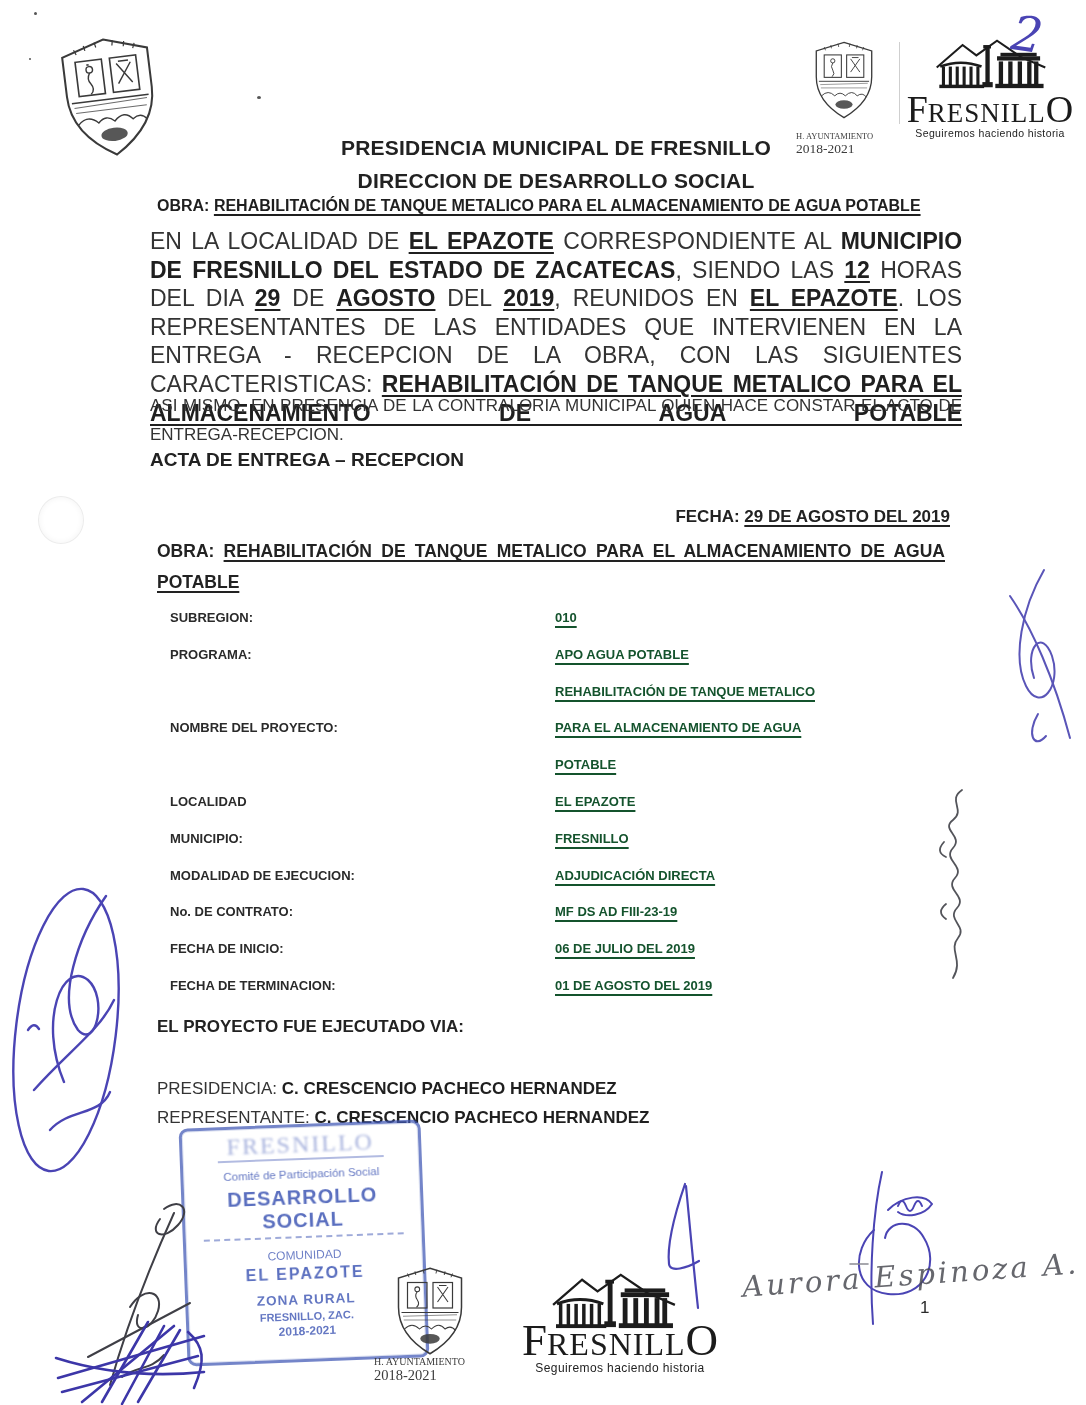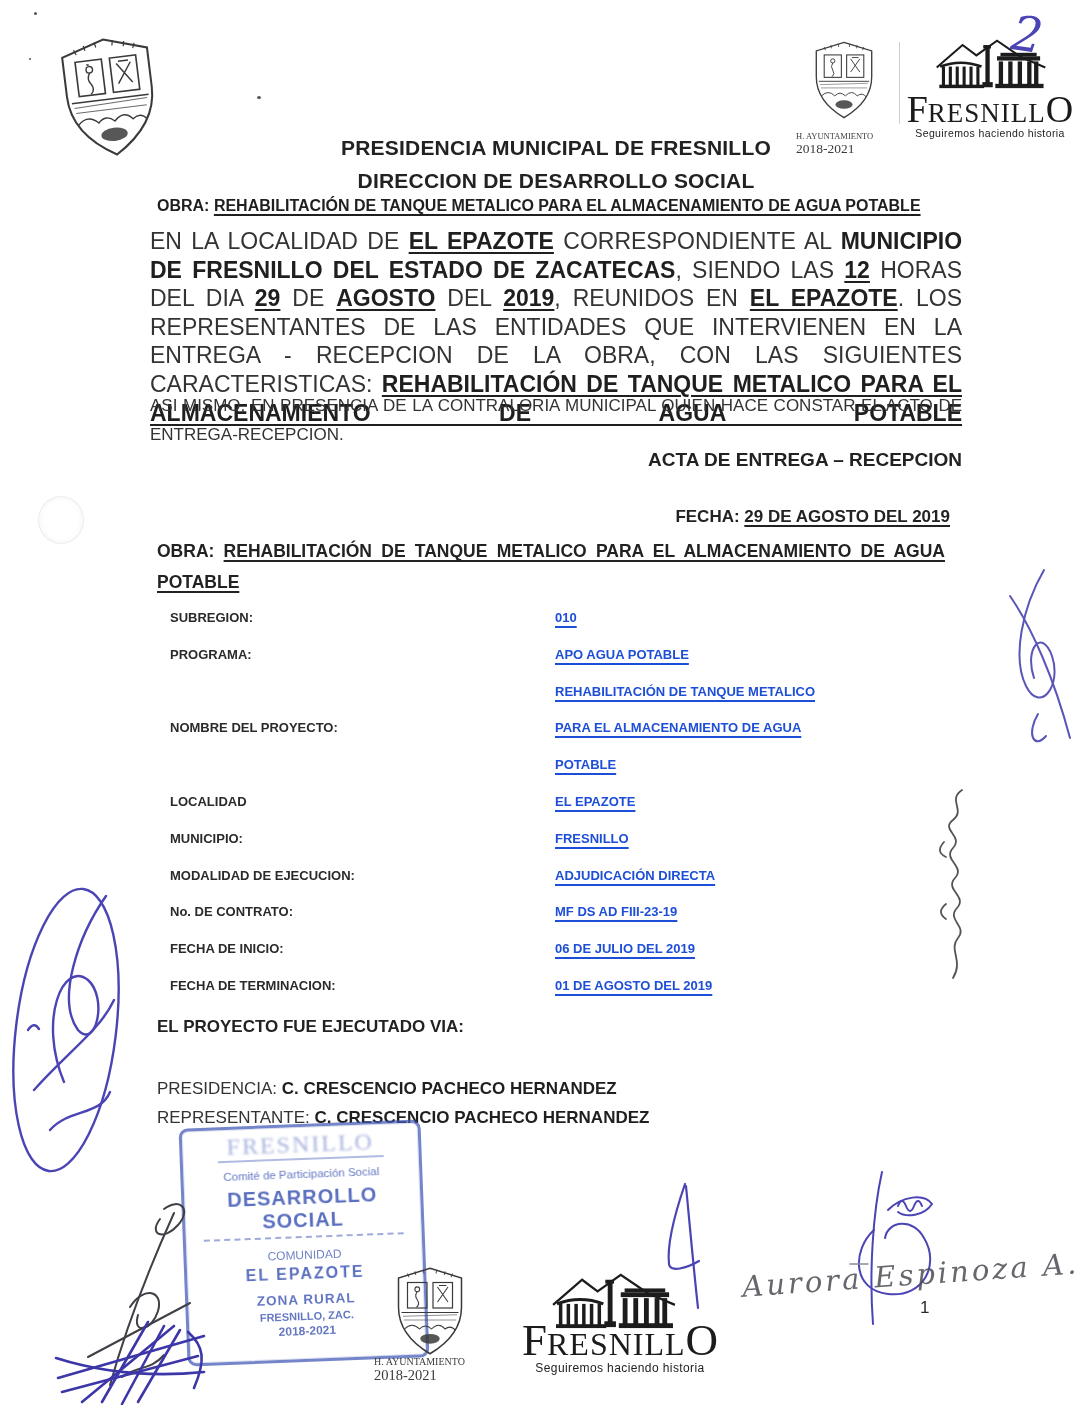--- a/index.html
+++ b/index.html
@@ -17,29 +17,29 @@
   .bu{font-weight:bold;color:var(--ink-bold);text-decoration:underline;text-underline-offset:3px;text-decoration-thickness:1.6px;}
 
   
   .title-wrap{left:150px;top:131px;width:812px;text-align:center;line-height:33px;}
   .title-line{font-size:21px;font-weight:bold;color:#222;letter-spacing:.2px;}
   .obra-line{left:157px;top:197px;width:810px;font-size:16px;font-weight:bold;white-space:nowrap;color:#222;}
 
   
   .intro{left:150px;top:227px;width:812px;font-size:23px;line-height:28.6px;text-align:justify;text-align-last:justify;color:#333;}
   .asi{left:150px;top:392px;width:812px;font-size:17px;line-height:28.6px;text-align:justify;color:#333;}
-  .acta{left:150px;top:449px;width:812px;text-align:right;font-size:19px;font-weight:bold;color:#222;}
+  .acta{left:150px;top:449px;width:812px;text-align:left;font-size:19px;font-weight:bold;color:#222;}
   .fecha{left:150px;top:507px;width:800px;text-align:right;font-size:17px;font-weight:bold;color:#222;}
   .obra2{left:157px;top:536px;width:788px;font-size:17.5px;font-weight:bold;line-height:31px;text-align:justify;color:#222;}
 
   
   .fields{left:150px;top:610px;width:812px;}
   .frow{position:relative;height:36.8px;font-size:13px;}
   .flabel{position:absolute;left:20px;top:0;font-weight:bold;color:#2a2a2a;}
-  .fvalue{position:absolute;left:405px;top:0;font-weight:bold;color:#1d4ed8;text-decoration:underline;text-underline-offset:4px;text-decoration-thickness:1.6px;}
+  .fvalue{position:absolute;left:405px;top:0;font-weight:bold;color:#14532d;text-decoration:underline;text-underline-offset:4px;text-decoration-thickness:1.6px;}
   .via{left:157px;top:1017px;font-size:17px;font-weight:bold;color:#222;}
   .contractor{left:157px;top:1075px;font-size:17px;line-height:28.5px;color:#333;}
 
   
   .crest-caption{font-family:"Liberation Serif",serif;text-align:left;color:#3c3c3c;}
   .divider-v{left:899px;top:42px;width:1px;height:82px;background:#cfcfcf;}
   .fres-word{white-space:nowrap;color:#1b1b1b;font-family:"Liberation Serif",serif;}
   .fres-word .cap{font-size:38px;line-height:34px;}
   .fres-word .mid{font-size:27px;letter-spacing:1px;}
   .fres-tag{font-size:10.5px;color:#222;letter-spacing:.4px;margin-top:-2px;}

